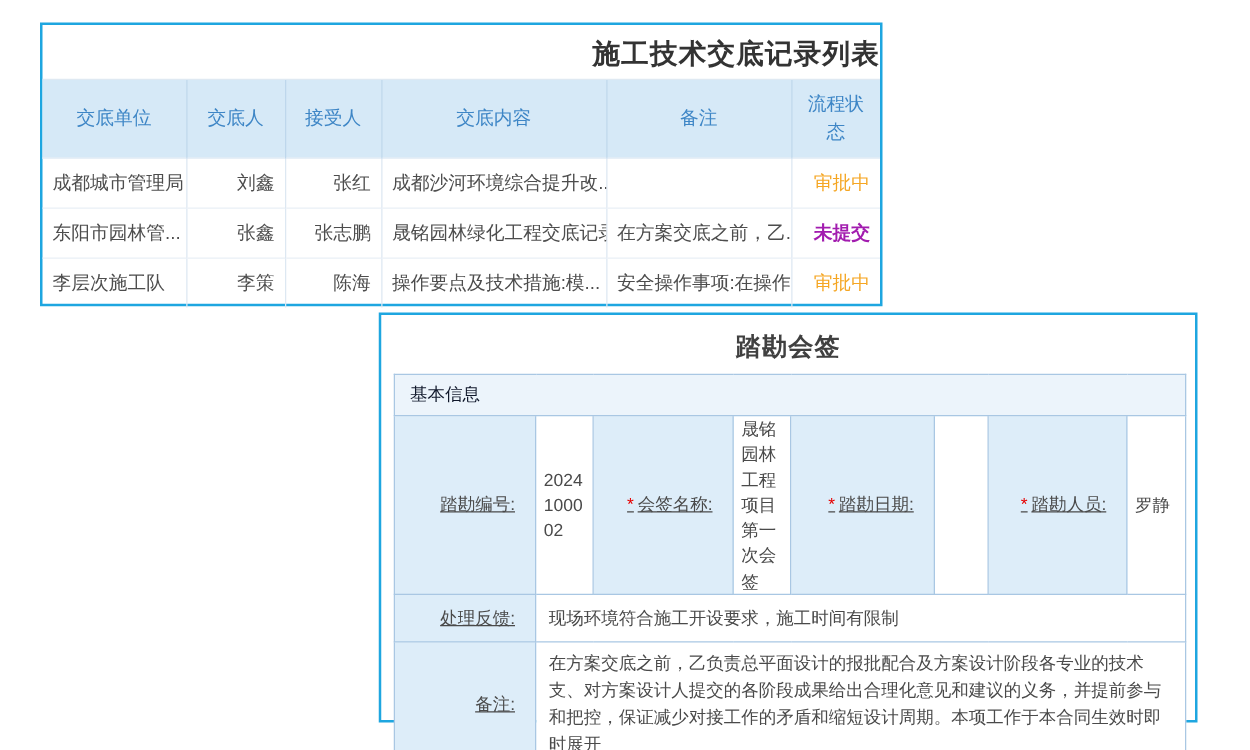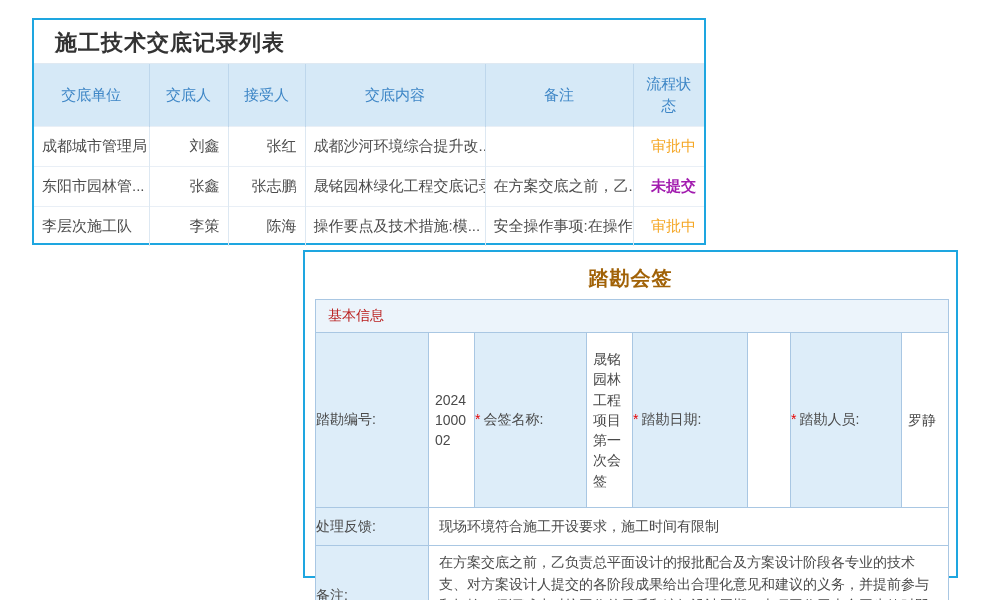--- a/index.html
+++ b/index.html
@@ -5,24 +5,24 @@
   html,body { margin:0; padding:0; background:#ffffff; }
   #canvas {
     position:relative; width:1000px; height:600px; background:#ffffff; overflow:hidden;
     font-family:"Liberation Sans","DejaVu Sans",sans-serif;
   }
   .panel { position:absolute; background:#ffffff; border:2px solid #1ea6e0; box-sizing:border-box; }
   #panel-disclosure { left:32px; top:18px; width:674px; height:227px; }
   #panel-survey { left:303px; top:250px; width:655px; height:328px; }
 
   .title1 {
-    height:43px; line-height:45px; text-align:left; font-size:22px; font-weight:bold;
-    color:#333333; border-bottom:1px solid #dfe9f2; letter-spacing:1px;padding-left:21px;
+    height:43px; line-height:45px; text-align:right; font-size:22px; font-weight:bold;
+    color:#333333; border-bottom:1px solid #dfe9f2; letter-spacing:1px;
   }
-  .title2 { height:47px; line-height:52px; text-align:center; font-size:20px; font-weight:bold; color:#a16207; letter-spacing:1px; }
+  .title2 { height:47px; line-height:52px; text-align:center; font-size:20px; font-weight:bold; color:#404040; letter-spacing:1px; }
 
   table.list-table { border-collapse:collapse; width:100%; table-layout:fixed; }
   table.list-table th {
     background:#d6e9f7; color:#3e86c6; font-weight:normal; font-size:15px;
     height:62px; border-left:1px solid #bed7ec; text-align:center; vertical-align:middle;
     padding:0 6px; line-height:1.45;
   }
   table.list-table th:first-child { border-left:none; }
   table.list-table td {
     font-size:15px; color:#4d4d4d; height:39px; border-left:1px solid #dde8f2;
@@ -31,26 +31,26 @@
   }
   table.list-table td:first-child { border-left:none; }
   table.list-table td.al { text-align:left; }
   table.list-table td.status { font-size:15px; }
 
   table.form-table {
     border-collapse:collapse; table-layout:fixed; width:633px; margin-left:10px;
     font-size:14px; color:#4a4a4a;
   }
   table.form-table td { border:1px solid #a9c7e3; vertical-align:middle; box-sizing:border-box; }
-  td.section { background:#ecf4fb; height:33px; padding:0 0 0 12px; color:#b91c1c; text-align:left;margin-top:31px; }
+  td.section { background:#ecf4fb; height:33px; padding:0 0 0 12px; color:#0f172a; text-align:left;margin-top:31px; }
   tr.fields { height:127px; }
   tr.feedback { height:38px;margin-left:41px; }
   tr.remark { height:69px; }
-  td.flabel { background:#ddedf9; text-align:left; padding:4px 0; line-height:1.4; }
-  td.fvalue { background:#ffffff; text-align:left; padding:16px 6px; word-break:break-all; line-height:1.45; }
+  td.flabel { background:#ddedf9; text-align:right; padding:4px 16px; line-height:1.4;text-decoration:underline; }
+  td.fvalue { background:#ffffff; text-align:left; padding:0 6px; word-break:break-all; line-height:1.45; }
   td.fvalue-wide { background:#ffffff; text-align:left; padding:6px 10px; line-height:1.55; }
   .req { color:#e60000; margin-right:3px; }
 </style>
 </head>
 <body>
 
 <div id="canvas">
 
   <div class="panel" id="panel-disclosure">
     <div class="title1">施工技术交底记录列表</div>

